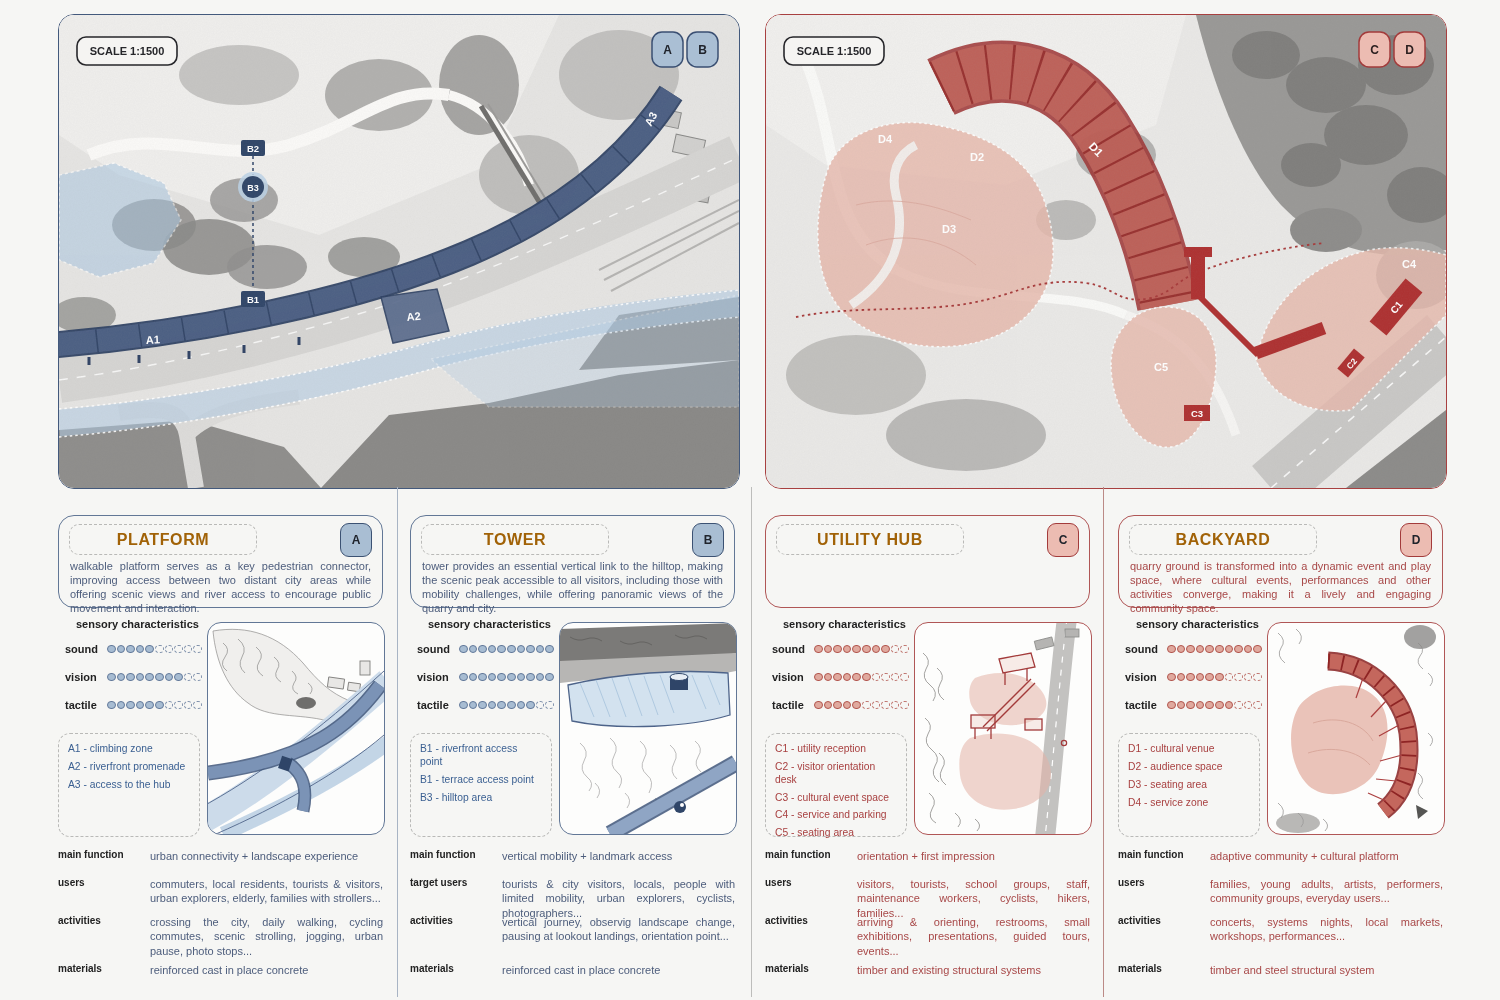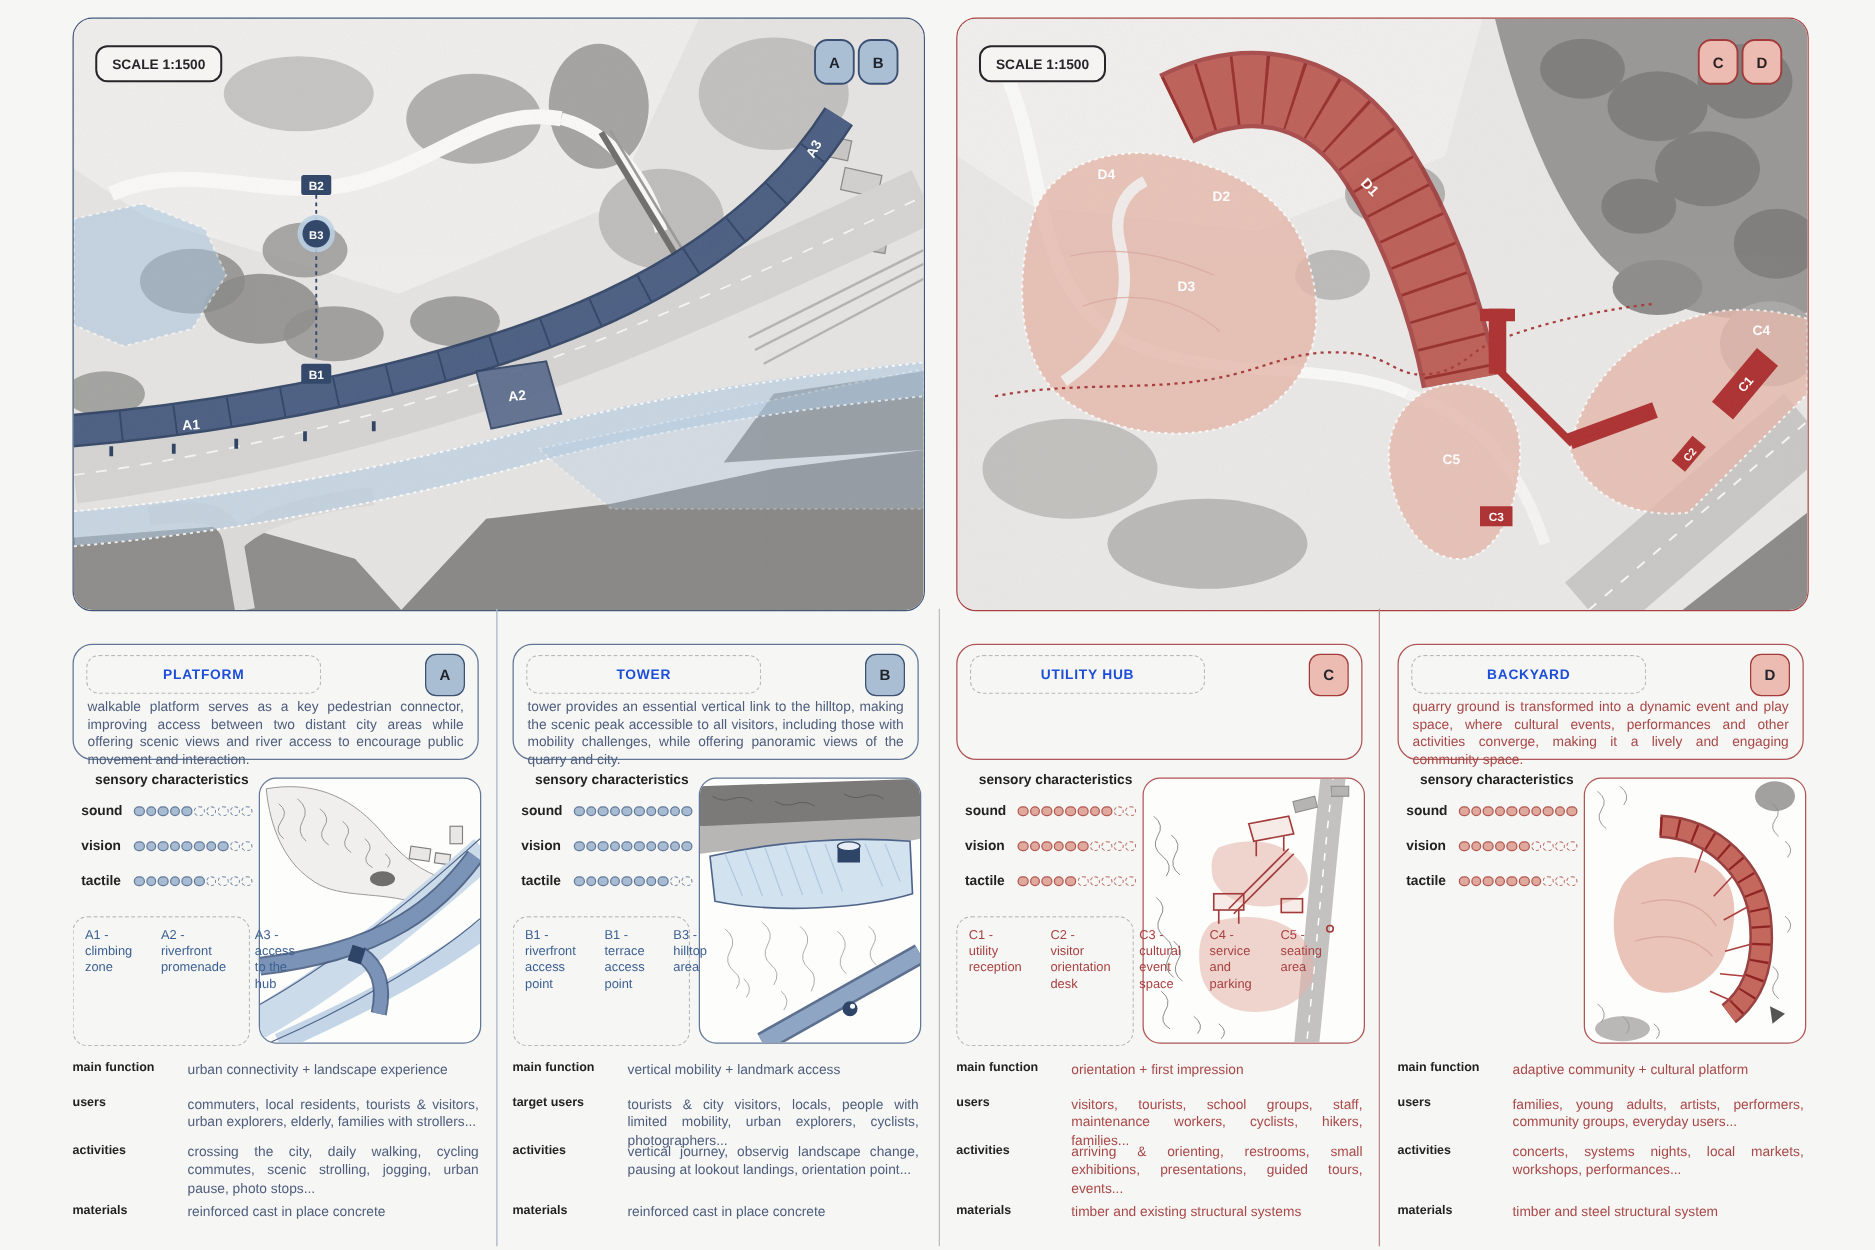--- a/index.html
+++ b/index.html
@@ -11,32 +11,32 @@
   svg text{font-family:"Liberation Sans","DejaVu Sans",sans-serif}
   .vdiv{position:absolute;top:487px;height:510px;width:1px}
   #div-ab{left:397px;background:#a8b4c4}
   #div-bc{left:751px;background:#bdbdbb}
   #div-cd{left:1103px;background:#bb8a86}
   .col{position:absolute;top:515px;width:325px;height:482px}
   .theme-blue{--accent:#3c5273;--badge:#a9bed3;--text:#4d5d7c;--legend:#3a5f91;--border:#627796;--dotf:#a7bcd2;--dotb:#63799a}
   .theme-red{--accent:#a33b3b;--badge:#ecbcb2;--text:#a84848;--legend:#a84040;--border:#b05656;--dotf:#e0a99e;--dotb:#b2564e}
   #col-a{left:58px}#col-b{left:410px}#col-c{left:765px}#col-d{left:1118px}
   .hdr{position:absolute;left:0;right:0;top:0;height:93px;border-radius:16px;border:1.3px solid var(--border);box-sizing:border-box}
-  .pill{position:absolute;left:10px;top:8px;width:186px;height:29px;border:1.2px dashed #b9b9b7;border-radius:10px;display:flex;align-items:center;justify-content:center;font-weight:bold;font-size:11px;letter-spacing:.6px;color:#1d4ed8}
+  .pill{position:absolute;left:10px;top:8px;width:186px;height:29px;border:1.2px dashed #b9b9b7;border-radius:10px;display:flex;align-items:center;justify-content:center;font-weight:bold;font-size:16px;letter-spacing:.6px;color:#a16207}
   .badge{position:absolute;right:10px;top:7px;width:30px;height:32px;border-radius:9px;background:var(--badge);border:1.4px solid var(--accent);display:flex;align-items:center;justify-content:center;font-weight:bold;font-size:12px;color:#20242c}
   .desc{position:absolute;left:11px;right:11px;top:43px;font-size:11px;line-height:1.28;color:var(--text);text-align:justify}
   .sens-title{position:absolute;left:18px;top:103px;font-size:11px;font-weight:bold;color:#222}
   .dotrow{position:absolute;left:7px;height:12px;display:flex;align-items:center}
   .dr0{top:128px}.dr1{top:156px}.dr2{top:184px}
   .dotrow .lbl{width:41px;font-size:11px;font-weight:bold;color:#222}
   .dots{display:flex;gap:1px;margin-left:1px}
   .dot{width:8.6px;height:8.6px;border-radius:50%;box-sizing:border-box;border:1.1px dashed var(--dotb);opacity:.8}
   .dot.filled{background:var(--dotf);border:1.1px solid var(--dotb);opacity:1}
   .sketch{position:absolute;left:149px;top:107px;width:176px;height:211px;border:1.3px solid var(--border);border-radius:14px;overflow:hidden;background:#fdfdfc}
-  .legend{position:absolute;left:0;top:218px;width:142px;height:104px;border:1.2px dashed #b9b9b7;border-radius:12px;box-sizing:border-box;padding:9px 9px;display:flex;flex-direction:row;gap:23px}
+  .legend{position:absolute;left:0;top:218px;width:142px;height:104px;border:1.2px dashed #b9b9b7;border-radius:12px;box-sizing:border-box;padding:9px 9px;display:flex;flex-direction:column;gap:5px}
   .legend .li{font-size:10.3px;line-height:1.25;color:var(--legend)}
   .drow{position:absolute;left:0;right:0;display:flex}
   .dt0{top:334px}.dt1{top:362px}.dt2{top:400px}.dt3{top:448px}
   .drow .dl{width:92px;font-size:10px;font-weight:bold;color:#222;flex:none}
   .drow .dv{flex:1;font-size:11px;color:var(--text);text-align:justify;line-height:1.3}
 </style>
 </head>
 <body>
 
 <div class="map" id="map-left">
@@ -617,20 +617,26 @@
         <line x1="95" y1="55" x2="88" y2="75"></line>
           <line x1="118" y1="78" x2="103" y2="94"></line>
           <line x1="131" y1="102" x2="111" y2="113"></line>
           <line x1="134" y1="132" x2="112" y2="138"></line>
           <line x1="128" y1="158" x2="108" y2="156"></line>
           <line x1="118" y1="178" x2="100" y2="170"></line>
       </g>
       <polygon points="148,182 160,188 150,196" fill="#555553"></polygon>
     </svg>
   </div>
+  <div class="legend">
+    <div class="li">D1 - cultural venue</div>
+    <div class="li">D2 - audience space</div>
+    <div class="li">D3 - seating area</div>
+    <div class="li">D4 - service zone</div>
+  </div>
   <div class="drow dt0">
       <span class="dl">main function</span>
       <span class="dv">adaptive community + cultural platform</span>
     </div>
   <div class="drow dt1">
       <span class="dl">users</span>
       <span class="dv">families, young adults, artists, performers, community groups, everyday users...</span>
     </div>
   <div class="drow dt2">
       <span class="dl">activities</span>

